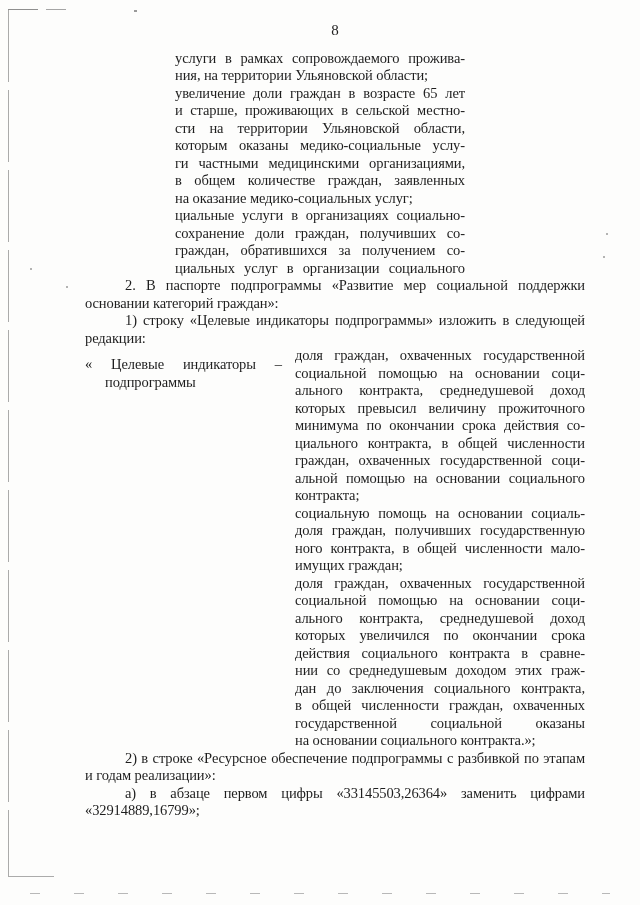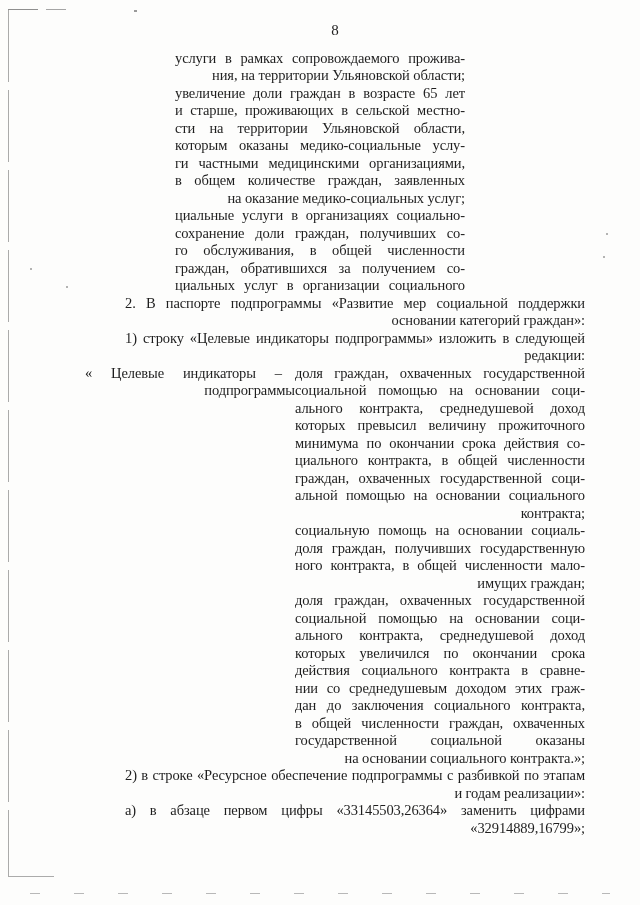--- a/index.html
+++ b/index.html
@@ -11,25 +11,25 @@
     line-height:17.5px;
     color:#1e1e1e;
     letter-spacing:-0.1px;
     position:relative;
     overflow:hidden;
   }
   .page { position:absolute; inset:0; }
   .content { position:absolute; left:85px; top:22px; width:500px; }
   .pagenum { text-align:center; margin-bottom:10px; font-size:15px; }
   .jline { text-align:justify; text-align-last:justify; }
-  .eline { text-align:right; }
+  .eline { text-align:left; }
   .intro { margin-left:90px; width:290px; }
   .para .ind1 { padding-left:40px; }
   .row { display:flex; }
-  .ind-label { width:210px; flex:0 0 210px; }
+  .ind-label { width:210px; flex:0 0 210px;margin-top:9px; }
   .ind-label .jline { width:197px; }
   .ind-label .lbl2 { padding-left:20px; }
   .ind-text { width:290px; flex:0 0 290px; }
 
   
   .art { position:absolute; }
   .vline {
     left:8px; top:10px; width:1px; height:866px;
     background:repeating-linear-gradient(180deg,#9c9c9c 0 72px, rgba(0,0,0,0) 72px 80px);
     opacity:.85;
@@ -73,21 +73,20 @@
       <div class="eline">ния, на территории Ульяновской области;</div>
       <div class="jline">увеличение доли граждан в возрасте 65 лет</div>
       <div class="jline">и старше, проживающих в сельской местно-</div>
       <div class="jline">сти на территории Ульяновской области,</div>
       <div class="jline">которым оказаны медико-социальные услу-</div>
       <div class="jline">ги частными медицинскими организациями,</div>
       <div class="jline">в общем количестве граждан, заявленных</div>
       <div class="eline">на оказание медико-социальных услуг;</div>
       <div class="jline">циальные услуги в организациях социально-</div>
       <div class="jline">сохранение доли граждан, получивших со-</div>
-      <div class="jline">го обслуживания, в общей численности</div>
       <div class="jline">граждан, обратившихся за получением со-</div>
       <div class="jline">циальных услуг в организации социального</div>
     </div>
 
     <div class="para">
       <div class="jline ind1">2. В паспорте подпрограммы «Развитие мер социальной поддержки</div>
       <div class="eline">основании категорий граждан»:</div>
     </div>
 
     <div class="para">

